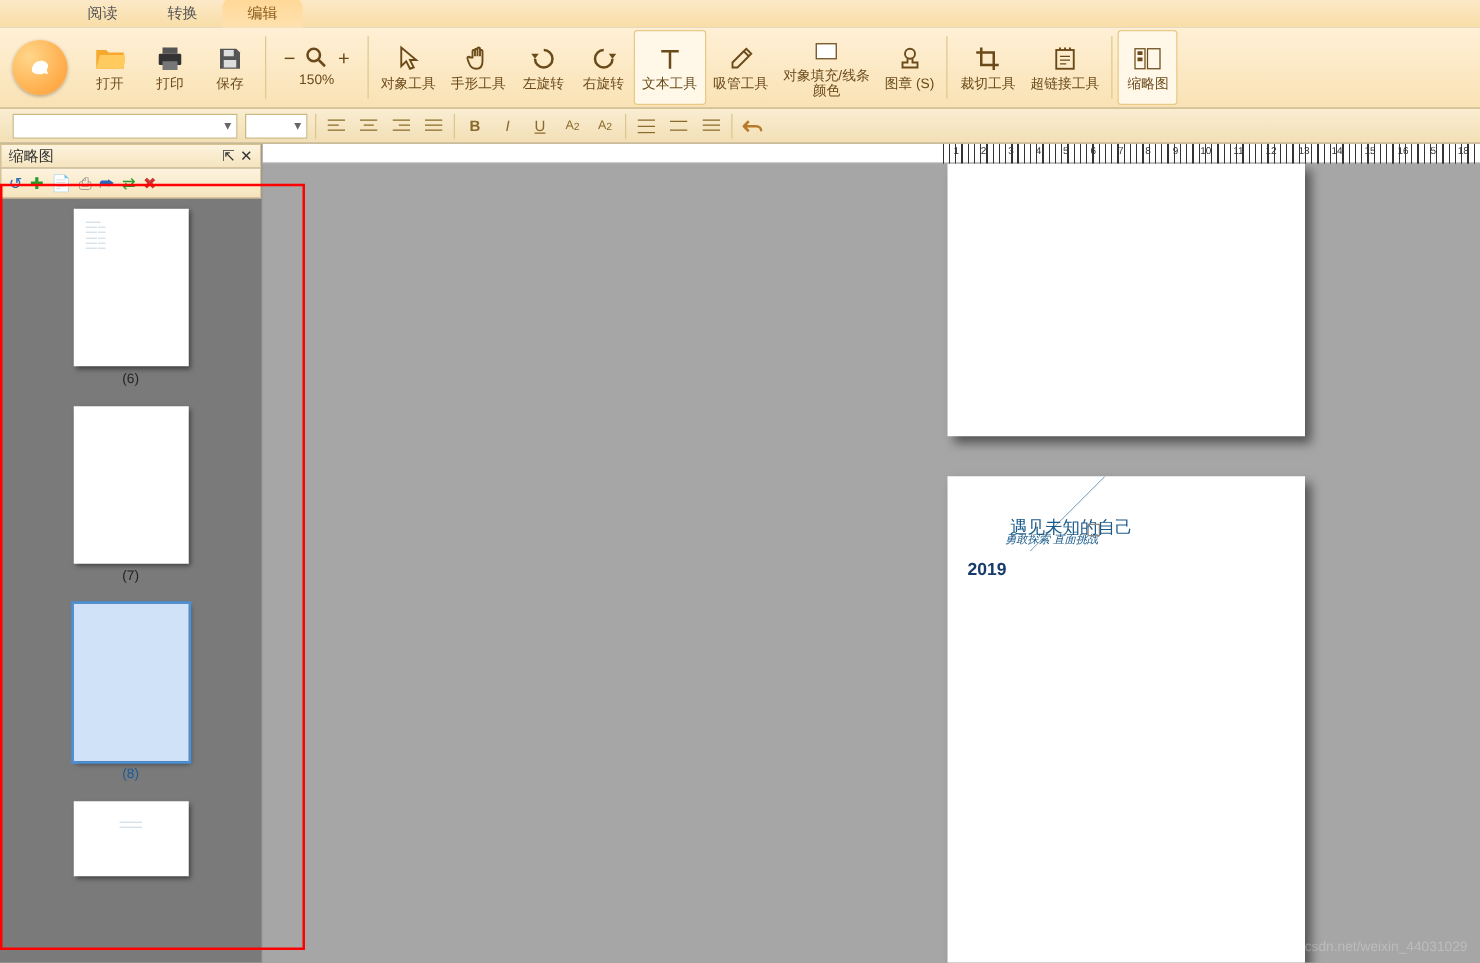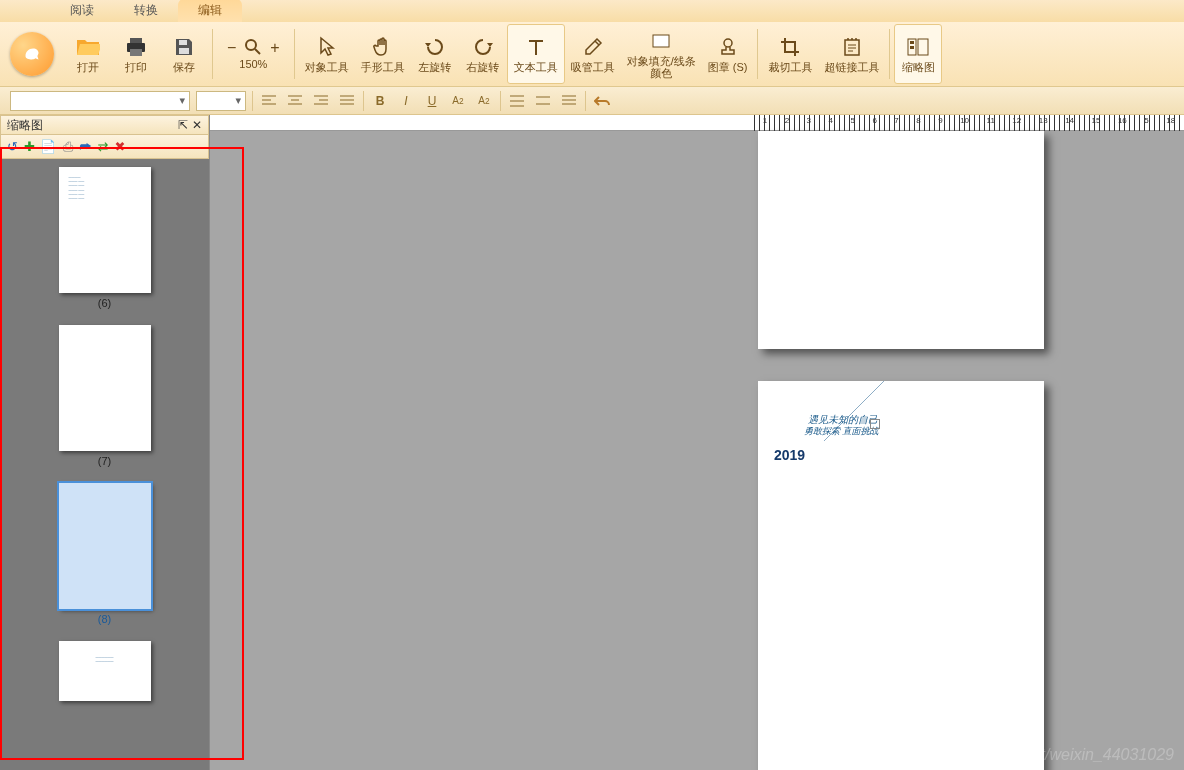--- a/index.html
+++ b/index.html
@@ -51,27 +51,27 @@
 .red-highlight { position: absolute; top: 147px; left: 0; width: 244px; height: 613px; border: 2px solid red; pointer-events: none; z-index: 50; }
 
 .canvas-area { flex: 1; position: relative; overflow: hidden; background: #a6a6a6; }
 .ruler-h { position: absolute; top: 0; left: 0; right: 0; height: 16px; background: #fff; border-bottom: 1px solid #999; }
 .ruler-h .ticks { position: absolute; right: 0; top: 0; height: 16px; width: 430px; background: repeating-linear-gradient(to right, #333 0, #333 1px, transparent 1px, transparent 5px); }
 .ruler-h .nums { position: absolute; right: 0; top: 1px; width: 430px; font-size: 8px; color: #333; display: flex; justify-content: space-around; }
 
 .page-view { position: absolute; background: #fff; box-shadow: 5px 5px 8px rgba(0,0,0,.5); }
 .page-a { right: 140px; top: 16px; width: 286px; height: 218px; }
 .page-b { right: 140px; top: 266px; width: 286px; height: 500px; }
-.page-b .txt1 { position: absolute; top: 32px; left: 50px; font-size: 10px; color: #1a5a8a; font-style: italic; }
+.page-b .txt1 { position: absolute; top: 32px; left: 50px; font-size: 14px; color: #1a5a8a; }
 .page-b .txt2 { position: absolute; top: 44px; left: 46px; font-size: 9px; color: #1a5a8a; font-style: italic; text-align: right; }
 .page-b .yr { position: absolute; top: 66px; left: 16px; font-size: 14px; color: #163a6b; font-weight: bold; }
 .page-b .corner-line { position: absolute; top: 0; right: 160px; width: 60px; height: 60px; }
 .page-b .sq { position: absolute; top: 38px; right: 164px; width: 10px; height: 10px; border: 1px solid #888; }
 
-.watermark { position: absolute; bottom: 6px; right: 10px; color: rgba(255,255,255,.25); font-size: 16px; z-index: 60; font-style: italic; }
+.watermark { position: absolute; bottom: 6px; right: 10px; color: rgba(255,255,255,.25); font-size: 11px; z-index: 60; }
 </style>
 </head>
 <body>
 
 <div class="top-tabs">
   <div class="top-tab">阅读</div>
   <div class="top-tab">转换</div>
   <div class="top-tab active">编辑</div>
 </div>
 

